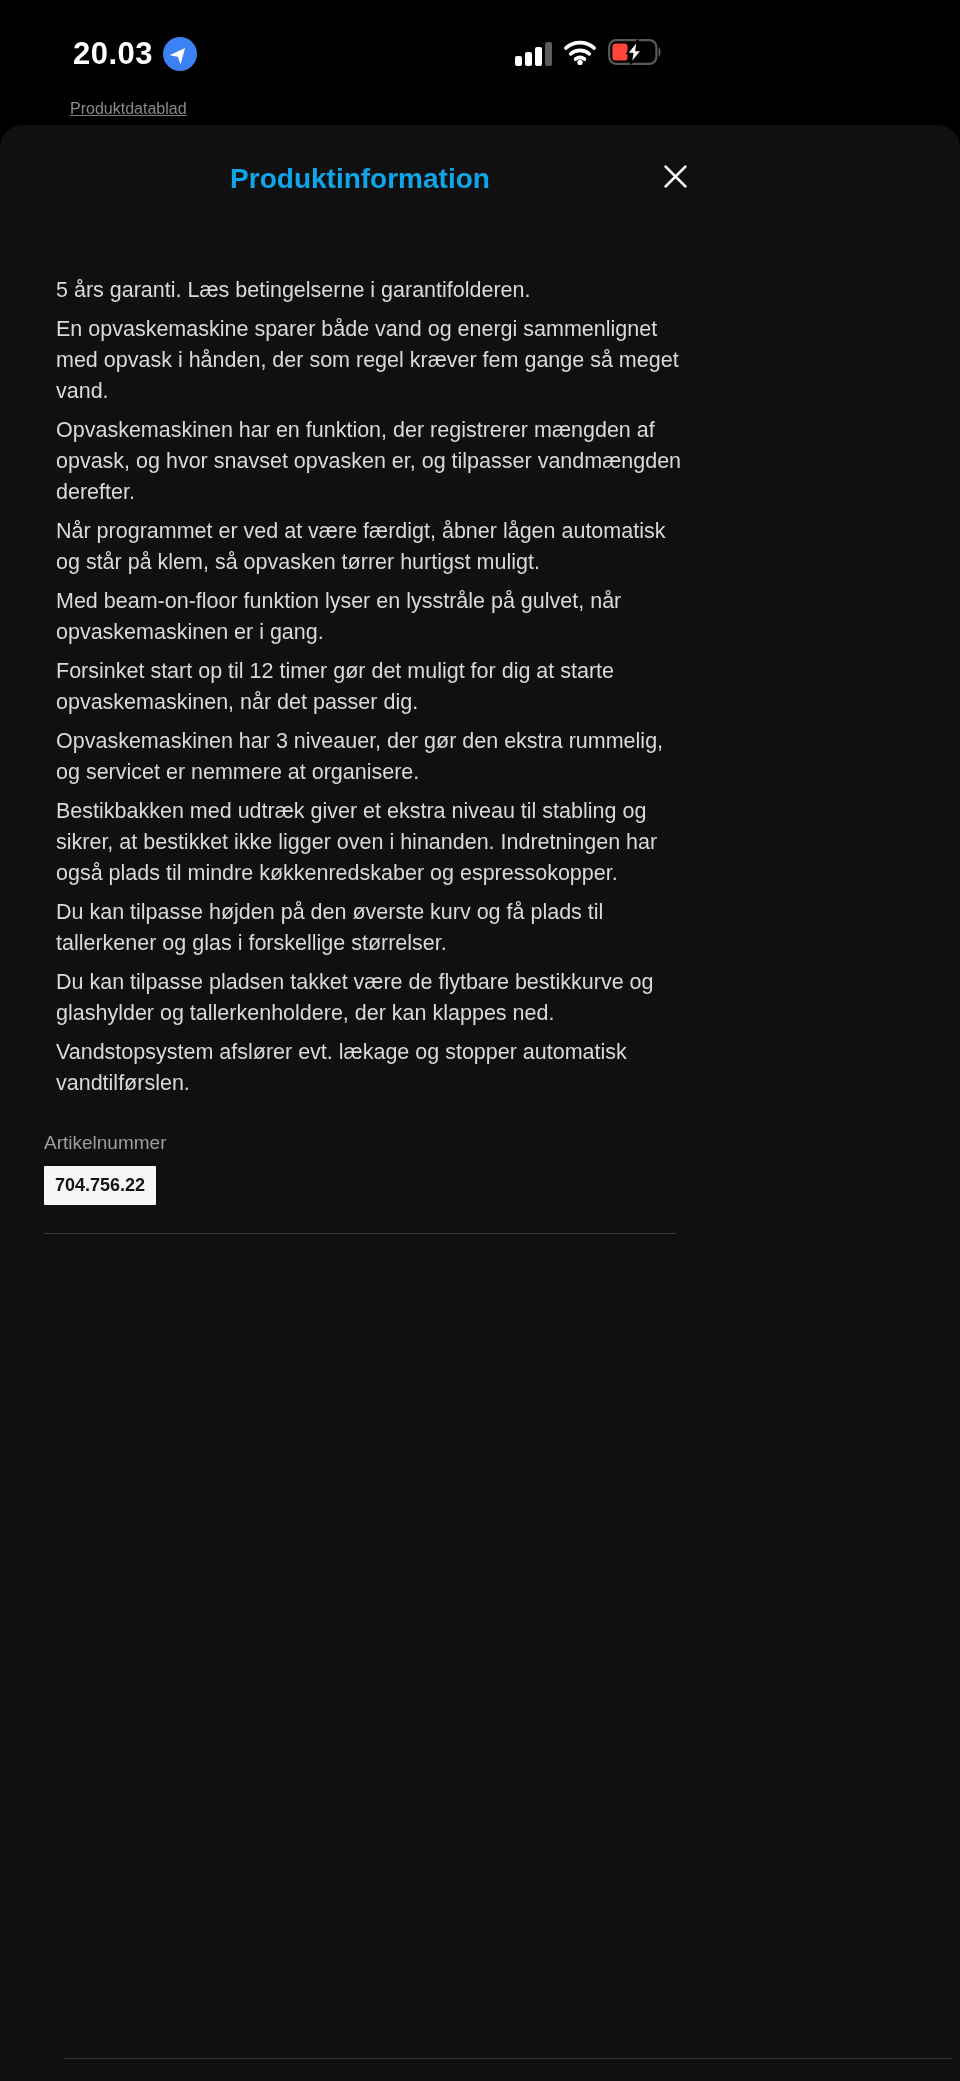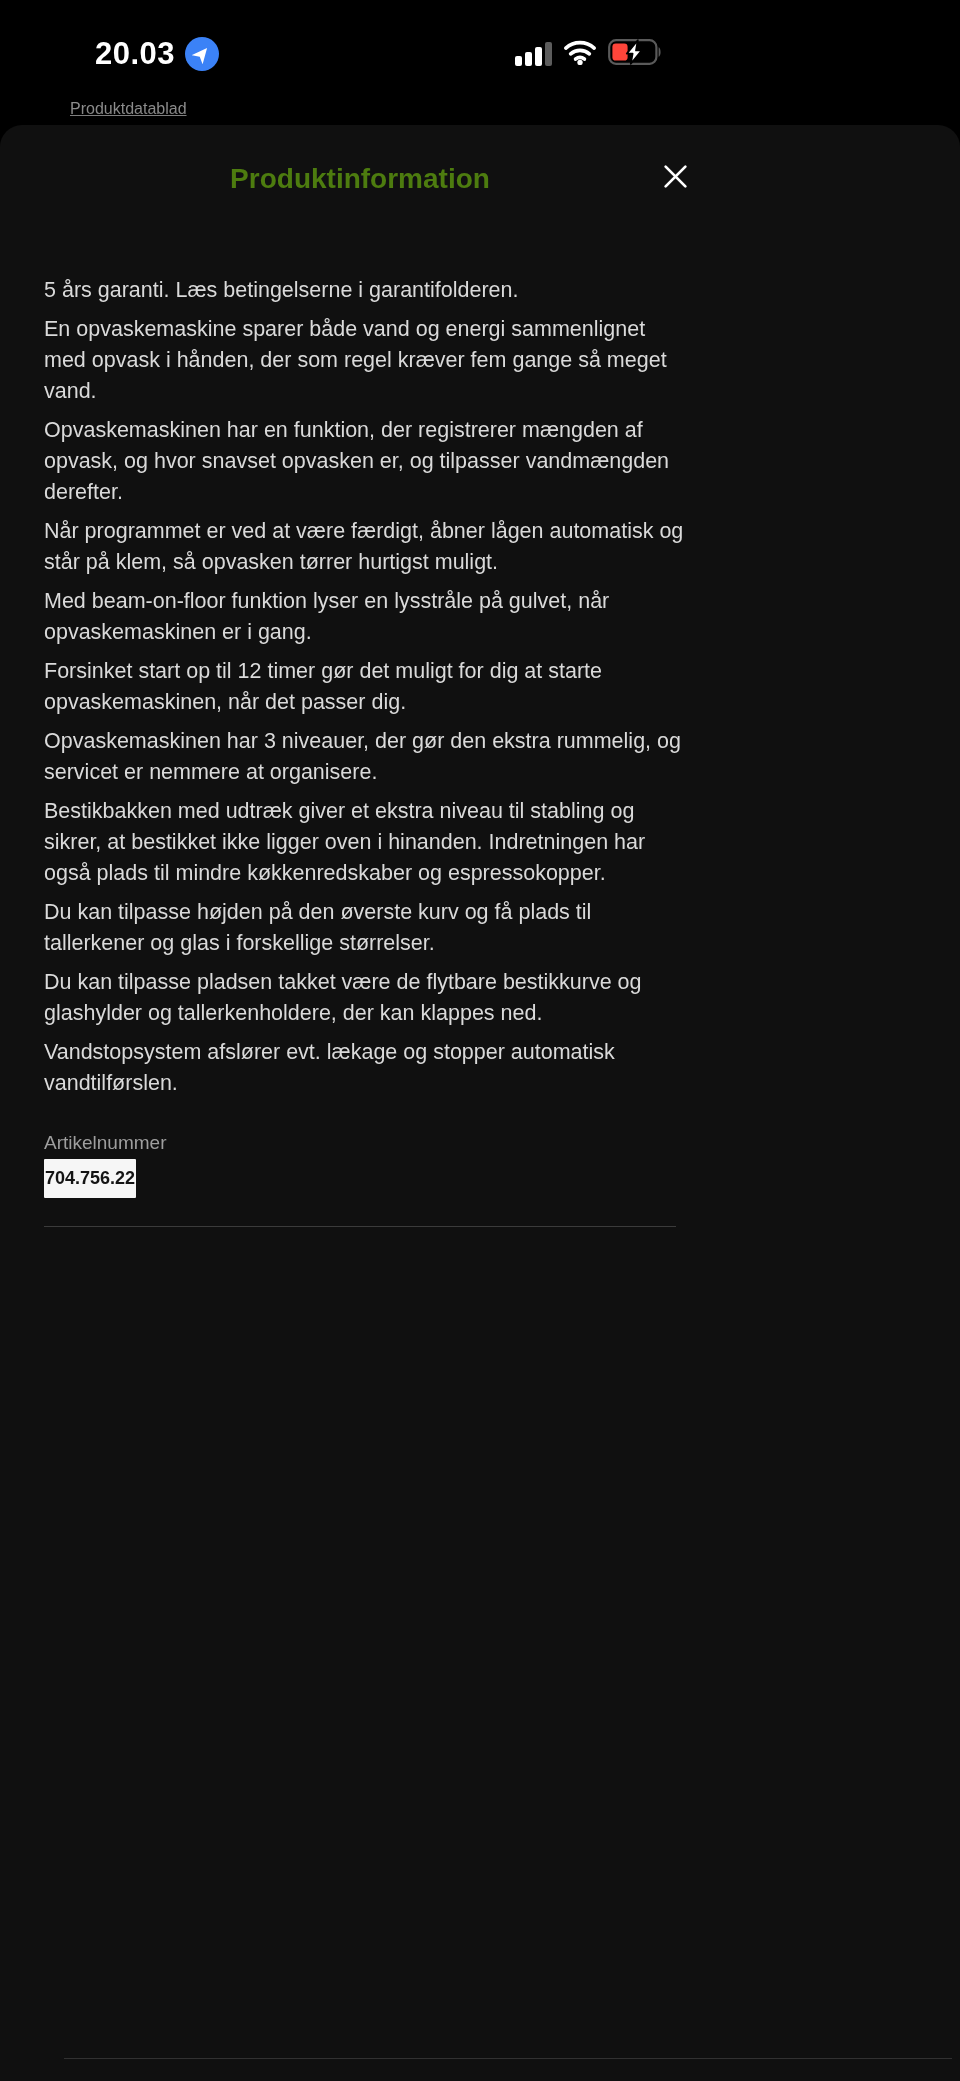--- a/index.html
+++ b/index.html
@@ -18,21 +18,21 @@
 
   
   .status-bar {
     position: absolute;
     top: 0; left: 0;
     width: 720px;
     height: 108px;
     display: flex;
     align-items: center;
     justify-content: space-between;
-    padding: 0 58px 0 95px;
+    padding: 0 58px 0 73px;
     box-sizing: border-box;
   }
   .status-left {
     display: flex;
     align-items: center;
     gap: 10px;
   }
   .status-time {
     color: #fff;
     font-size: 31px;
@@ -97,21 +97,21 @@
     position: relative;
     width: 720px;
     height: 100%;
   }
   .sheet-title {
     position: absolute;
     top: 38px;
     left: 0;
     width: 720px;
     text-align: center;
-    color: #4d7c0f;
+    color: #0ea5e9;
     font-size: 28px;
     font-weight: 700;
   }
   .close-btn {
     position: absolute;
     top: 38px;
     right: 30px;
     width: 30px;
     height: 30px;
     display: flex;
@@ -123,40 +123,40 @@
     padding: 0;
   }
 
   .sheet-body {
     position: absolute;
     top: 150px;
     left: 44px;
     width: 648px;
   }
   .para {
-    margin: 0 0 8px 0;
+    margin: 0 0 8px 12px;
     color: #dadada;
     font-size: 21.5px;
     line-height: 31px;
     font-weight: 400;
   }
   .article-label {
     margin-top: 32px;
     color: #9e9e9e;
     font-size: 19px;
     line-height: 24px;
   }
   .article-badge {
     display: inline-block;
-    margin-top: 4px;
+    margin-top: 11px;
     background: #f6f6f6;
     color: #141414;
     font-size: 18px;
     font-weight: 700;
-    padding: 9px 1px;
+    padding: 9px 11px;
     border-radius: 1px;
   }
   .divider {
     margin-top: 28px;
     height: 1px;
     background: #3b3b3b;
     width: 632px;
   }
   .accordion-row {
     width: 632px;

